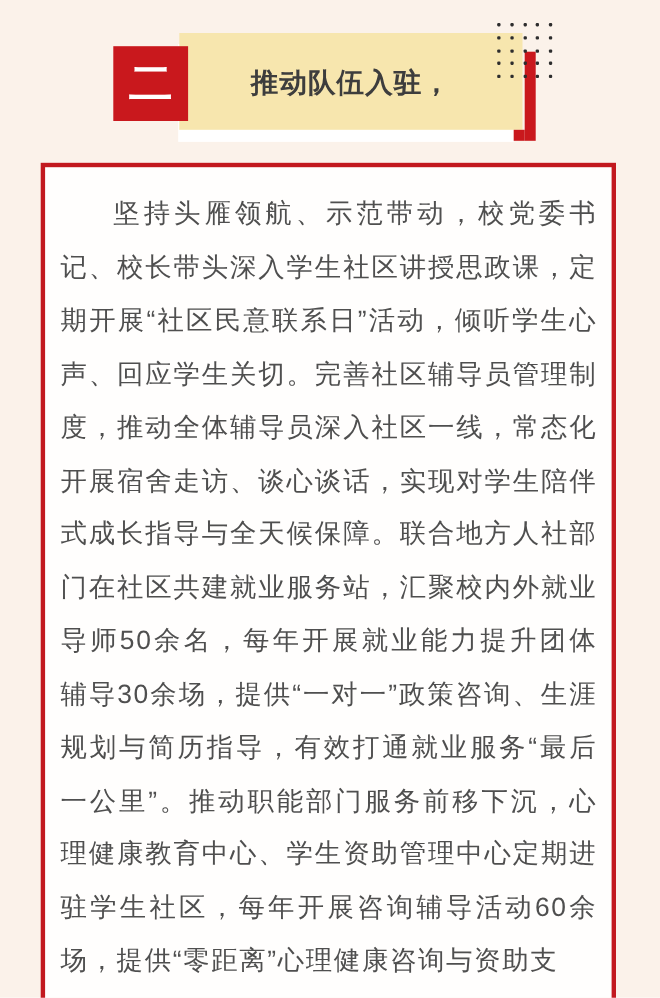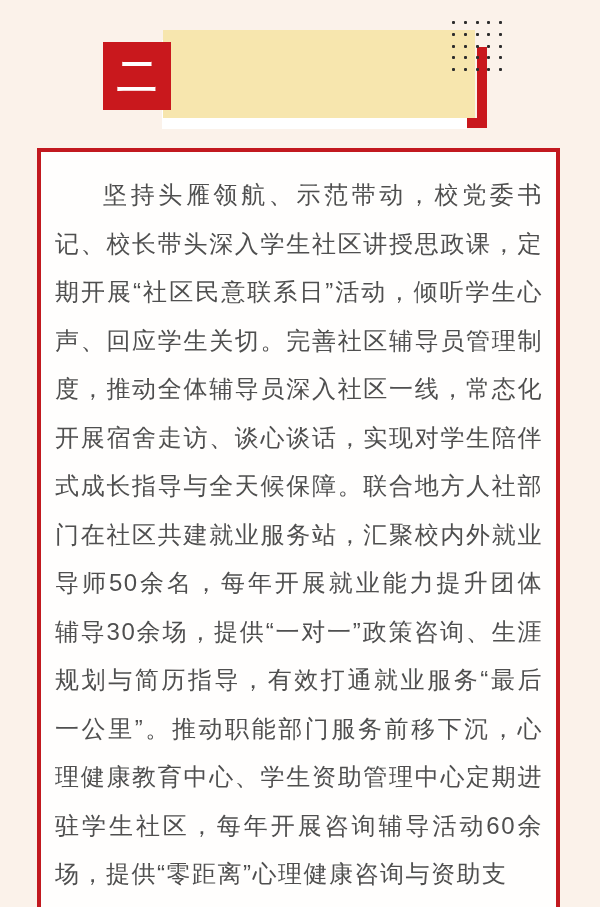--- a/index.html
+++ b/index.html
@@ -128,20 +128,21 @@
 </style>
 </head>
 <body>
 
 <div class="page">
 
   <div class="header">
     <div class="banner-shadow"></div>
 
     <div class="banner">
+      <div>推动队伍入驻，</div>
     </div>
 
     <div class="badge">
       <span>二</span>
     </div>
 
     <div class="bracket-v"></div>
     <div class="bracket-foot"></div>
 
     <div class="dots">

